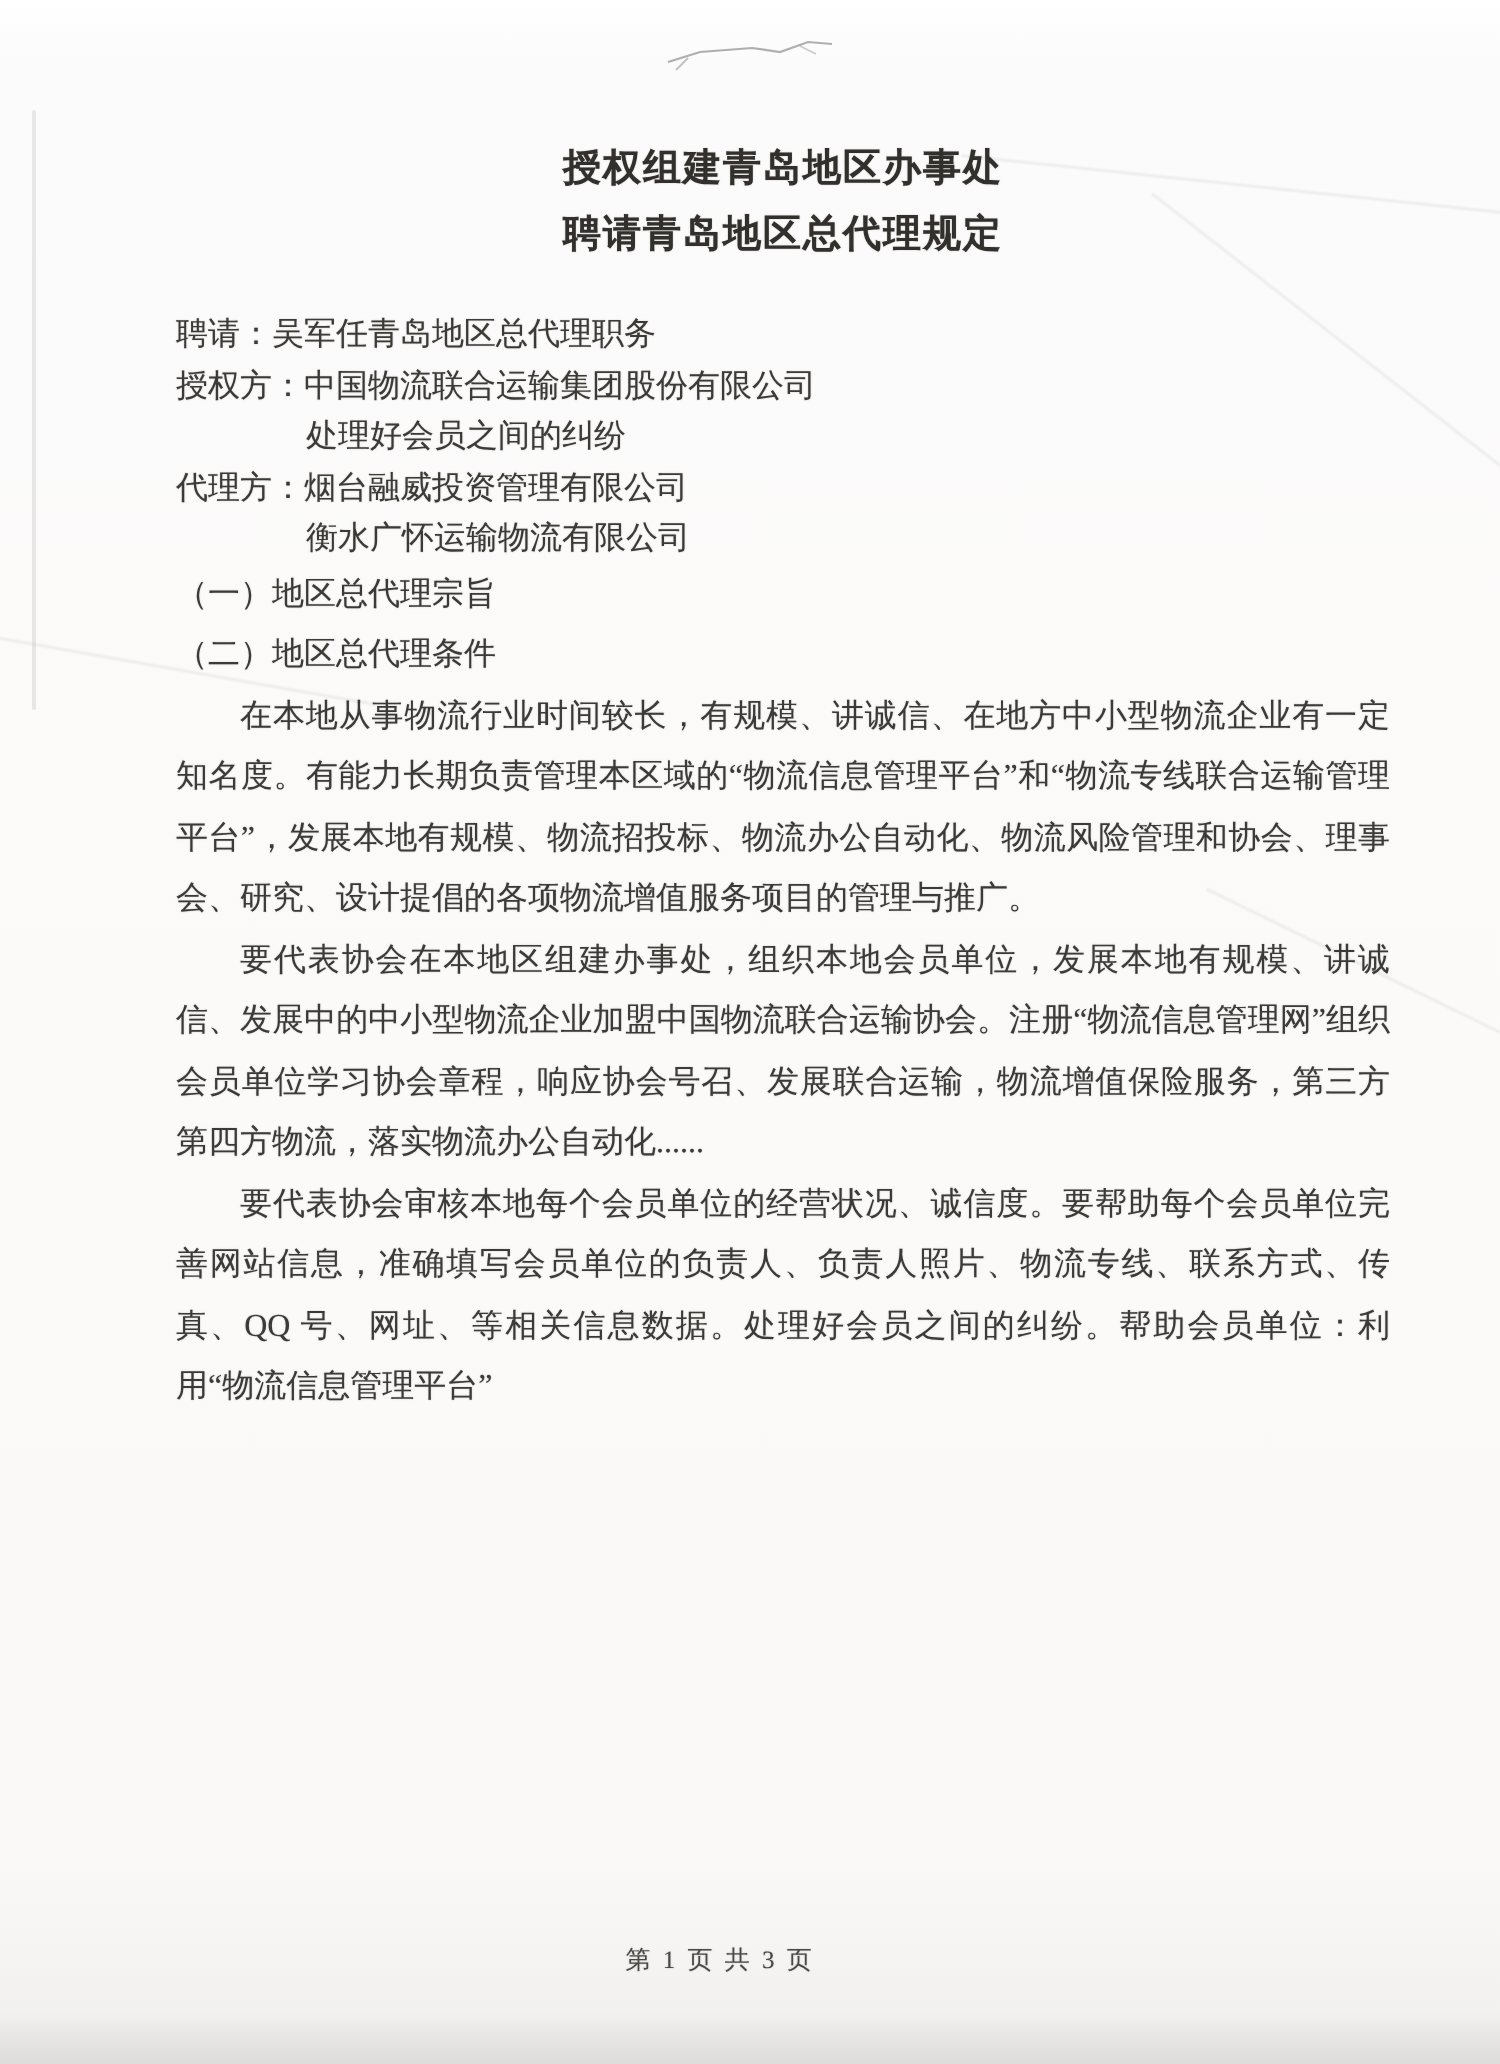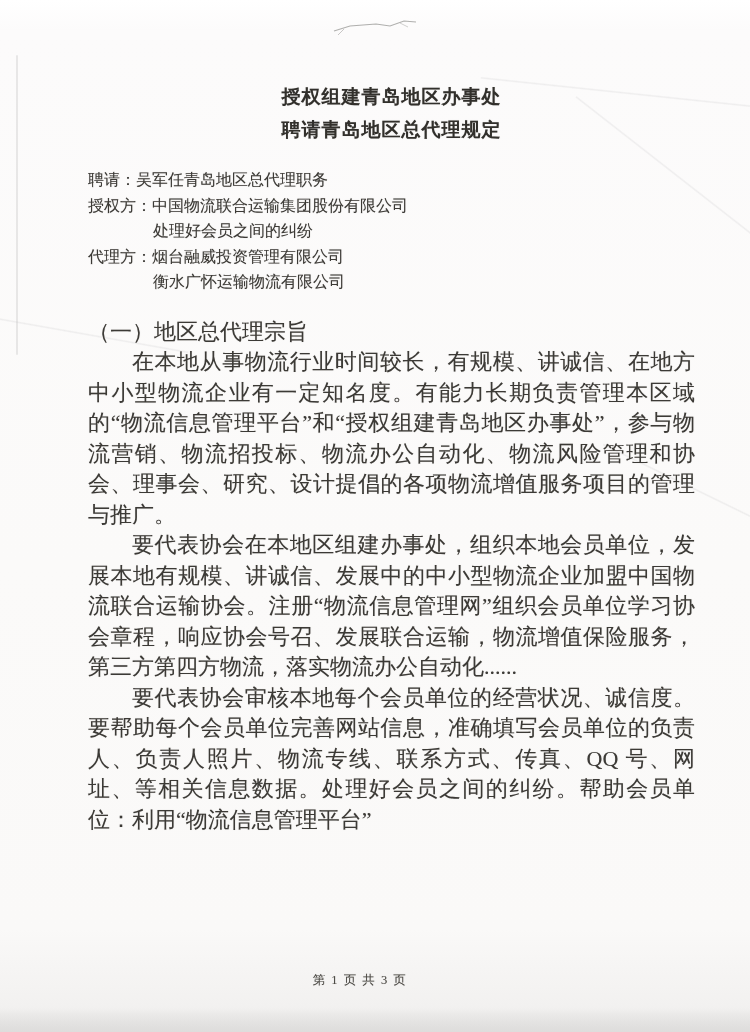--- a/index.html
+++ b/index.html
@@ -46,21 +46,21 @@
   }
   .staple {
     position: absolute;
     left: 330px; top: 14px;
   }
 
   .content {
     position: absolute;
     left: 88px;
     width: 607px;
-    top: 80px;
+    top: 68px;
     color: #3c3a36;
     text-shadow: 0 0 0.8px rgba(95,92,88,0.38);
   }
   .doc-title {
     margin: 0;
     text-align: center;
     font-size: 19px;
     font-weight: bold;
     line-height: 33px;
     letter-spacing: 1px;
@@ -70,22 +70,21 @@
 
   .header-block {
     margin-top: 21px;
     font-size: 16px;
     line-height: 25.5px;
   }
   .hline { white-space: nowrap; }
   .hline.indent { padding-left: 65px; }
 
   .body-block {
-    margin-top: 22px;
-    font-size: 22px;
+    font-size: 16px;
     line-height: 30.5px;
     text-align: justify;
   }
   .sec-heading { text-align: left; }
   .para {
     margin: 0;
     text-indent: 2em;
   }
 
   .footer {
@@ -127,21 +126,22 @@
       <div class="hline">聘请：吴军任青岛地区总代理职务</div>
       <div class="hline">授权方：中国物流联合运输集团股份有限公司</div>
       <div class="hline indent">处理好会员之间的纠纷</div>
       <div class="hline">代理方：烟台融威投资管理有限公司</div>
       <div class="hline indent">衡水广怀运输物流有限公司</div>
     </div>
 
     <div class="body-block">
       <div class="sec-heading">（一）地区总代理宗旨</div>
 
-      <p class="para">在本地从事物流行业时间较长，有规模、讲诚信、在地方中小型物流企业有一定知名度。有能力长期负责管理本区域的“物流信息管理平台”和“授权组建青岛地区办事处”，参与物流营销、物流招投标、物流办公自动化、物流风险管理和协会、理事会、研究、设计提倡的各项物流增值服务项目的管理与推广。</p>
+      <div class="sec-heading">（二）地区总代理条件</div>
+      <p class="para">在本地从事物流行业时间较长，有规模、讲诚信、在地方中小型物流企业有一定知名度。有能力长期负责管理本区域的“物流信息管理平台”和“物流专线联合运输管理平台”，发展本地有规模、物流招投标、物流办公自动化、物流风险管理和协会、理事会、研究、设计提倡的各项物流增值服务项目的管理与推广。</p>
 
       <p class="para">要代表协会在本地区组建办事处，组织本地会员单位，发展本地有规模、讲诚信、发展中的中小型物流企业加盟中国物流联合运输协会。注册“物流信息管理网”组织会员单位学习协会章程，响应协会号召、发展联合运输，物流增值保险服务，第三方第四方物流，落实物流办公自动化......</p>
       <p class="para">要代表协会审核本地每个会员单位的经营状况、诚信度。要帮助每个会员单位完善网站信息，准确填写会员单位的负责人、负责人照片、物流专线、联系方式、传真、QQ 号、网址、等相关信息数据。处理好会员之间的纠纷。帮助会员单位：利用“物流信息管理平台”</p>
     </div>
 
   </div>
 
   <div class="footer">第 1 页 共 3 页</div>
 
   <div class="bottom-shade"></div>

